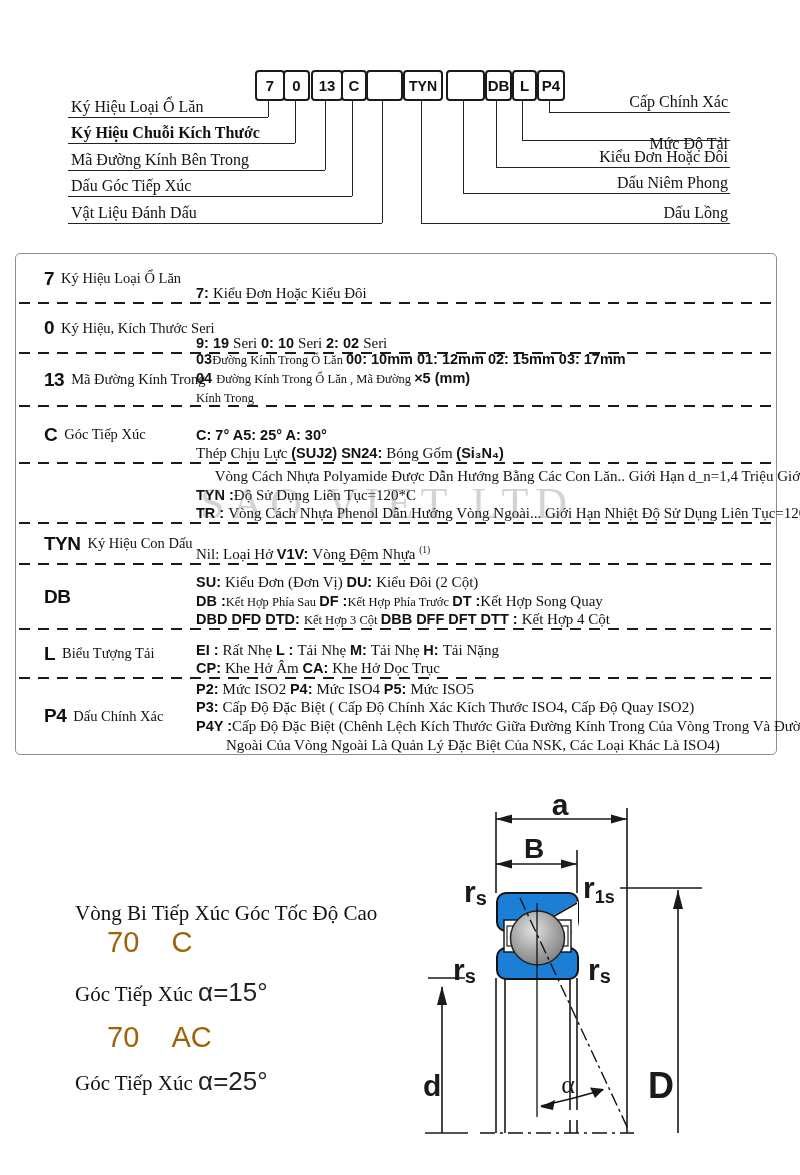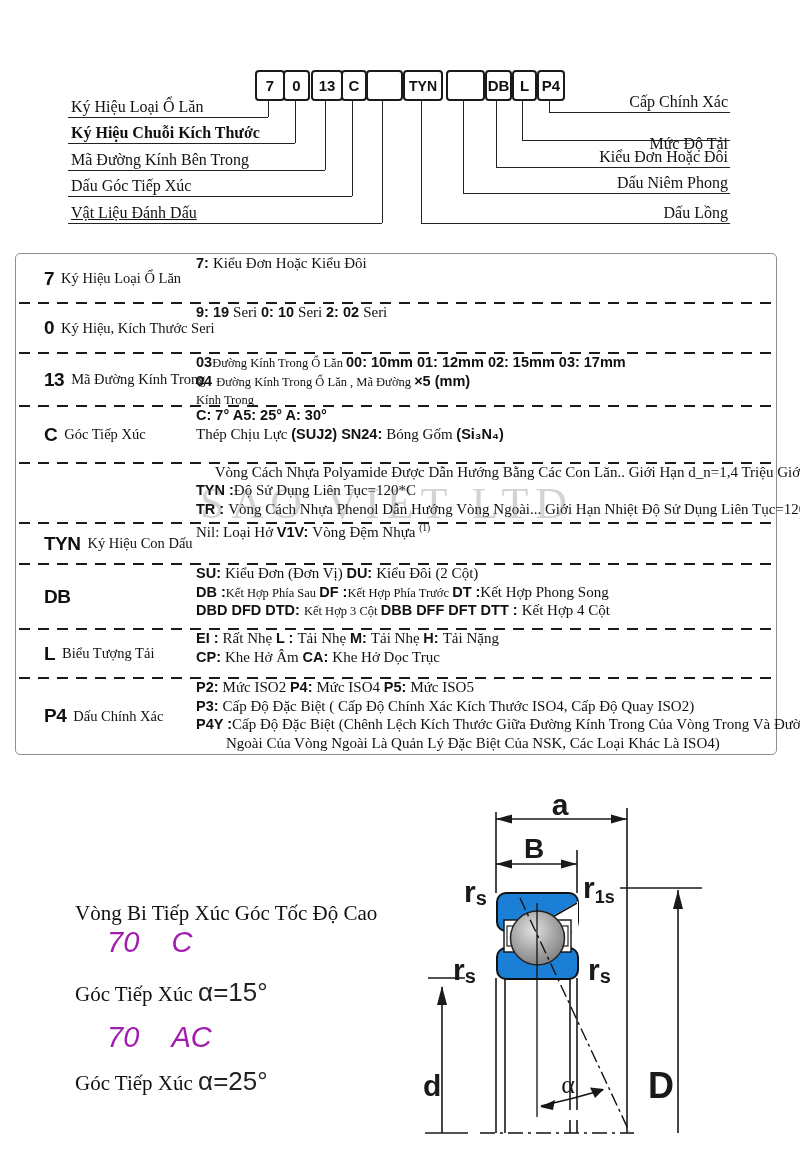--- a/index.html
+++ b/index.html
@@ -17,32 +17,32 @@
   .spec-table{position:absolute;left:15px;top:253px;width:760px;height:500px;
               border:1.5px solid #8f8f8f;border-radius:5px;background:transparent;}
   .trow{position:relative;display:flex;width:100%;}
   .trow .sep{position:absolute;left:3px;right:3px;bottom:-1px;height:2px;
              background:repeating-linear-gradient(90deg,#1a1a1a 0 11px,transparent 11px 19px);}
   .col-left{width:180px;flex:0 0 180px;display:flex;align-items:center;padding-left:28px;
             box-sizing:border-box;white-space:nowrap;}
   .rcode{font-family:"Liberation Sans","DejaVu Sans",sans-serif;font-weight:bold;font-size:19px;
          letter-spacing:-0.5px;margin-right:7px;}
   .rlabel{font-size:14.5px;}
-  .col-content{flex:1;display:flex;flex-direction:column;justify-content:flex-start;overflow:visible;}
+  .col-content{flex:1;display:flex;flex-direction:column;justify-content:flex-end;overflow:visible;}
   .tline{white-space:nowrap;line-height:1.22;font-size:15px;}
   .sg-b{font-family:"Liberation Sans","DejaVu Sans",sans-serif;font-weight:bold;font-size:14.5px;}
   .sg-r{font-family:"Liberation Serif","DejaVu Serif",serif;font-size:15px;}
   .sg-s{font-family:"Liberation Serif","DejaVu Serif",serif;font-size:12.5px;}
   .sg-sup{font-family:"Liberation Serif","DejaVu Serif",serif;font-size:9.5px;vertical-align:super;}
   .wmark{position:absolute;left:200px;top:478px;font-size:44px;letter-spacing:7px;
          color:rgba(110,110,110,0.30);font-family:"Liberation Serif","DejaVu Serif",serif;}
   
   .bt{position:absolute;white-space:nowrap;}
   .bt-serif{font-size:21px;}
-  .bt-code{font-family:"Liberation Sans","DejaVu Sans",sans-serif;font-size:29px;color:#a21caf;font-style:italic;}
+  .bt-code{font-family:"Liberation Sans","DejaVu Sans",sans-serif;font-size:29px;color:#a16207;}
   .bt-alpha{font-family:"Liberation Sans","DejaVu Sans",sans-serif;font-size:26px;color:#222;}
   
   .bearing-svg{position:absolute;left:420px;top:790px;}
 </style>
 </head>
 <body>
 
 <div class="page">
 
   <div>
@@ -68,21 +68,21 @@
     <div class="vline" style="left:325px;top:99px;height:71px;"></div>
     <div class="hline" style="left:68px;top:170px;width:257px;"></div>
     <div class="dlab" style="left:71px;top:151px;">Mã Đường Kính Bên Trong</div>
 
     <div class="vline" style="left:352px;top:99px;height:97px;"></div>
     <div class="hline" style="left:68px;top:196px;width:284px;"></div>
     <div class="dlab" style="left:71px;top:177px;">Dấu Góc Tiếp Xúc</div>
 
     <div class="vline" style="left:382px;top:99px;height:124px;"></div>
     <div class="hline" style="left:68px;top:223px;width:314px;"></div>
-    <div class="dlab" style="left:71px;top:204px;text-decoration:underline;">Vật Liệu Đánh Dấu</div>
+    <div class="dlab" style="left:71px;top:204px;">Vật Liệu Đánh Dấu</div>
 
     <div class="vline" style="left:549px;top:99px;height:13px;"></div>
     <div class="hline" style="left:549px;top:112px;width:181px;"></div>
     <div class="dlab right" style="left:530px;top:93px;width:198px;">Cấp Chính Xác</div>
 
     <div class="vline" style="left:522px;top:99px;height:41px;"></div>
     <div class="hline" style="left:522px;top:140px;width:208px;"></div>
     <div class="dlab right" style="left:530px;top:121px;width:198px;margin-top:14px;">Mức Độ Tải</div>
 
     <div class="vline" style="left:496px;top:99px;height:68px;"></div>
@@ -164,21 +164,21 @@
         </div>
       <div class="sep"></div>
     </div>
     <div class="trow" style="height:65px;">
       <div class="col-left">
           <span class="rcode">DB</span>
           <span class="rlabel"></span>
         </div>
       <div class="col-content">
           <div class="tline"><span class="sg-b">SU: </span><span class="sg-r">Kiểu Đơn         (Đơn Vị) </span><span class="sg-b">DU: </span><span class="sg-r">Kiểu Đôi           (2 Cột)</span></div>
-          <div class="tline"><span class="sg-b">DB :</span><span class="sg-s">Kết Hợp Phía Sau </span><span class="sg-b">DF :</span><span class="sg-s">Kết Hợp Phía Trước </span><span class="sg-b">DT :</span><span class="sg-r">Kết Hợp Phong Song</span></div>
+          <div class="tline"><span class="sg-b">DB :</span><span class="sg-s">Kết Hợp Phía Sau </span><span class="sg-b">DF :</span><span class="sg-s">Kết Hợp Phía Trước </span><span class="sg-b">DT :</span><span class="sg-r">Kết Hợp Song Quay</span></div>
           <div class="tline"><span class="sg-b">DBD  DFD  DTD: </span><span class="sg-s">Kết Hợp 3 Cột </span><span class="sg-b">DBB  DFF  DFT  DTT : </span><span class="sg-r">Kết Hợp 4 Cột</span></div>
         </div>
       <div class="sep"></div>
     </div>
     <div class="trow" style="height:49px;">
       <div class="col-left">
           <span class="rcode">L</span>
           <span class="rlabel">Biểu Tượng Tải</span>
         </div>
       <div class="col-content">

